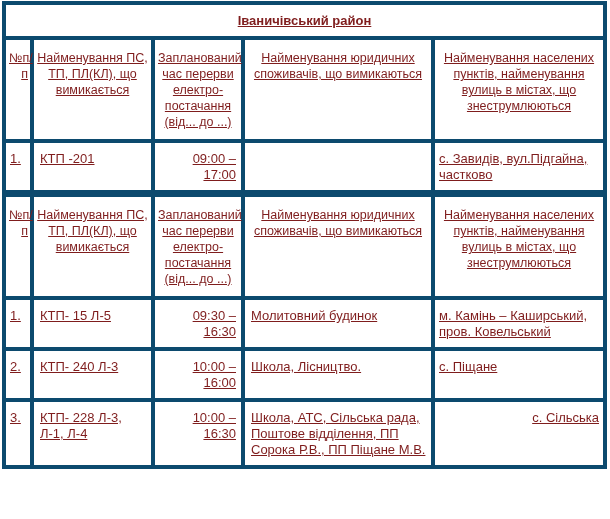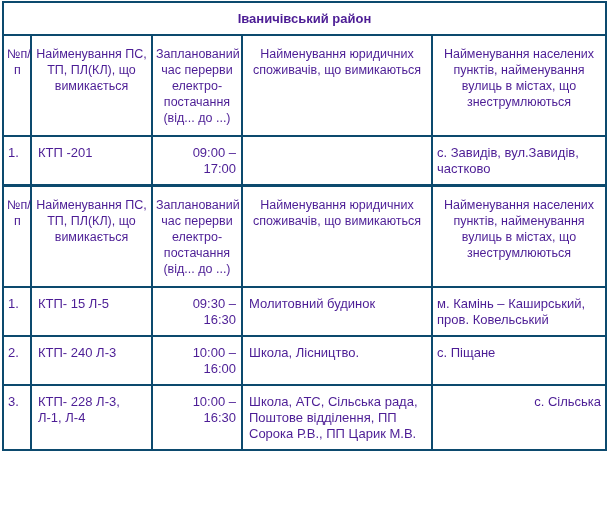--- a/index.html
+++ b/index.html
@@ -16,45 +16,46 @@
   }
   table.sched {
     border-collapse: collapse;
     width: 100%;
     table-layout: fixed;
   }
   table.sched-2 {
     margin-top: -1px;
   }
   .sched td, .sched th {
-    border: 2px solid #0c4a6e;
-    color: #4c1d95;
+    border: 4px solid #0c4a6e;
+    color: #7f1d1d;
     vertical-align: top;
     box-sizing: border-box;
+    text-decoration: underline;
   }
   .section-cell {
     text-align: center;
     font-weight: bold;
     font-size: 14.5px;
     line-height: 18px;
     color: #1d5289;
     padding: 15px 8px 14px;
   }
   .sched-2 .section-cell {
     padding-top: 27px;
     padding-bottom: 15px;
   }
   .sched th {
     font-weight: normal;
     font-size: 12.5px;
     line-height: 16px;
     padding: 10px 3px 9px;
   }
   .sched th.h1 {
-    text-align: center;
+    text-align: right;
     padding-left: 3px;
     padding-right: 2px;
     word-break: break-all;
   }
   .sched td {
     font-size: 13px;
     line-height: 16px;
     padding: 8px 5px 7px;
   }
   .sched td.c1 { padding-left: 4px; }
@@ -86,21 +87,21 @@
           <th class="h2">Найменування ПС, ТП, ПЛ(КЛ), що вимикається</th>
           <th class="h3">Запланований час перерви електро-постачання (від... до ...)</th>
           <th class="h4">Найменування юридичних споживачів, що вимикаються</th>
           <th class="h5">Найменування населених пунктів, найменування вулиць в містах, що знеструмлюються</th>
         </tr>
         <tr>
           <td class="c1">1.</td>
           <td class="c2">КТП -201</td>
           <td class="c3">09:00 – 17:00</td>
           <td class="c4"></td>
-          <td class="c5">с. Завидів, вул.Завидів, частково</td>
+          <td class="c5">с. Завидів, вул.Підгайна, частково</td>
         </tr>
       </tbody>
   </table>
 
   <table class="sched sched-2">
     <colgroup>
       <col style="width:28px">
         <col style="width:121px">
         <col style="width:90px">
         <col style="width:190px">
@@ -125,19 +126,19 @@
           <td class="c1">2.</td>
           <td class="c2">КТП- 240 Л-3</td>
           <td class="c3">10:00 – 16:00</td>
           <td class="c4">Школа, Лісництво.</td>
           <td class="c5">с. Піщане</td>
         </tr>
         <tr>
           <td class="c1">3.</td>
           <td class="c2">КТП- 228 Л-3, Л-1, Л-4</td>
           <td class="c3">10:00 – 16:30</td>
-          <td class="c4">Школа, АТС, Сільська рада, Поштове відділення, ПП Сорока Р.В., ПП Царик М.В.</td>
+          <td class="c4">Школа, АТС, Сільська рада, Поштове відділення, ПП Сорока Р.В., ПП Піщане М.В.</td>
           <td class="c5 align-right">с. Сільська</td>
         </tr>
       </tbody>
   </table>
 
 </div>
 
 </body></html>

